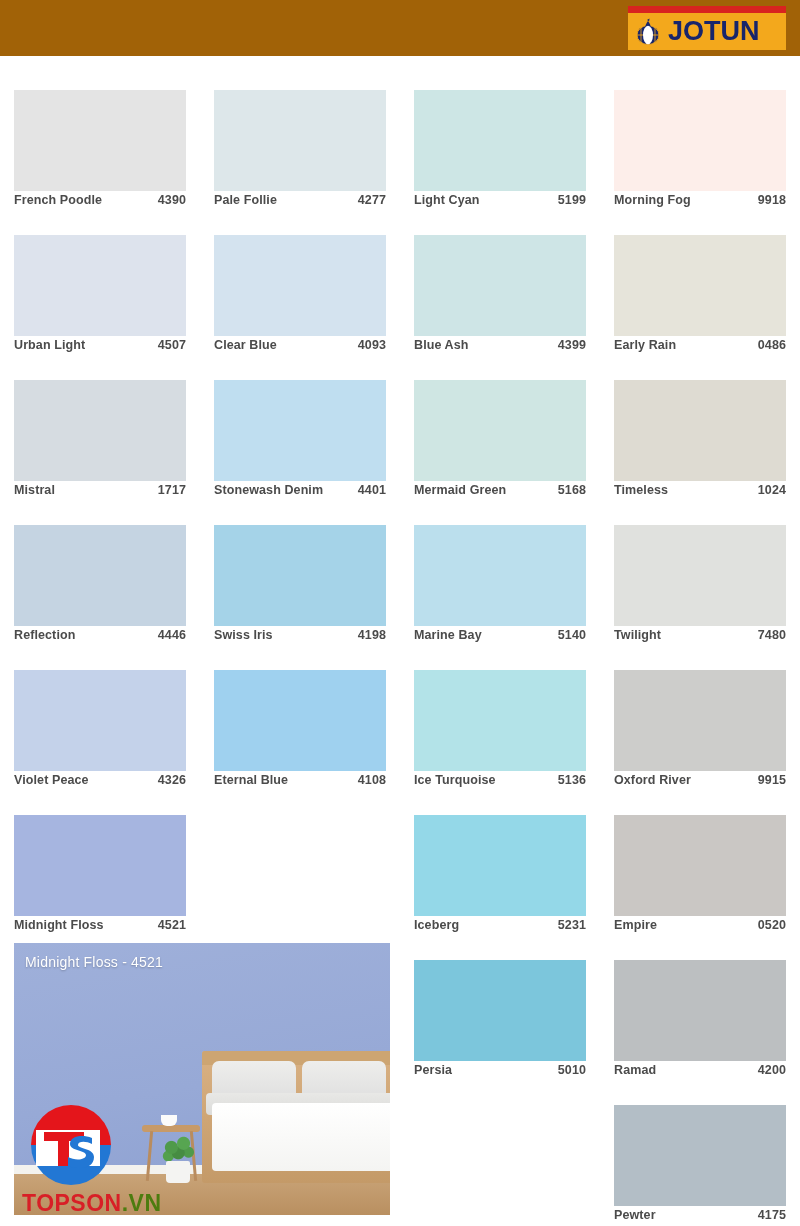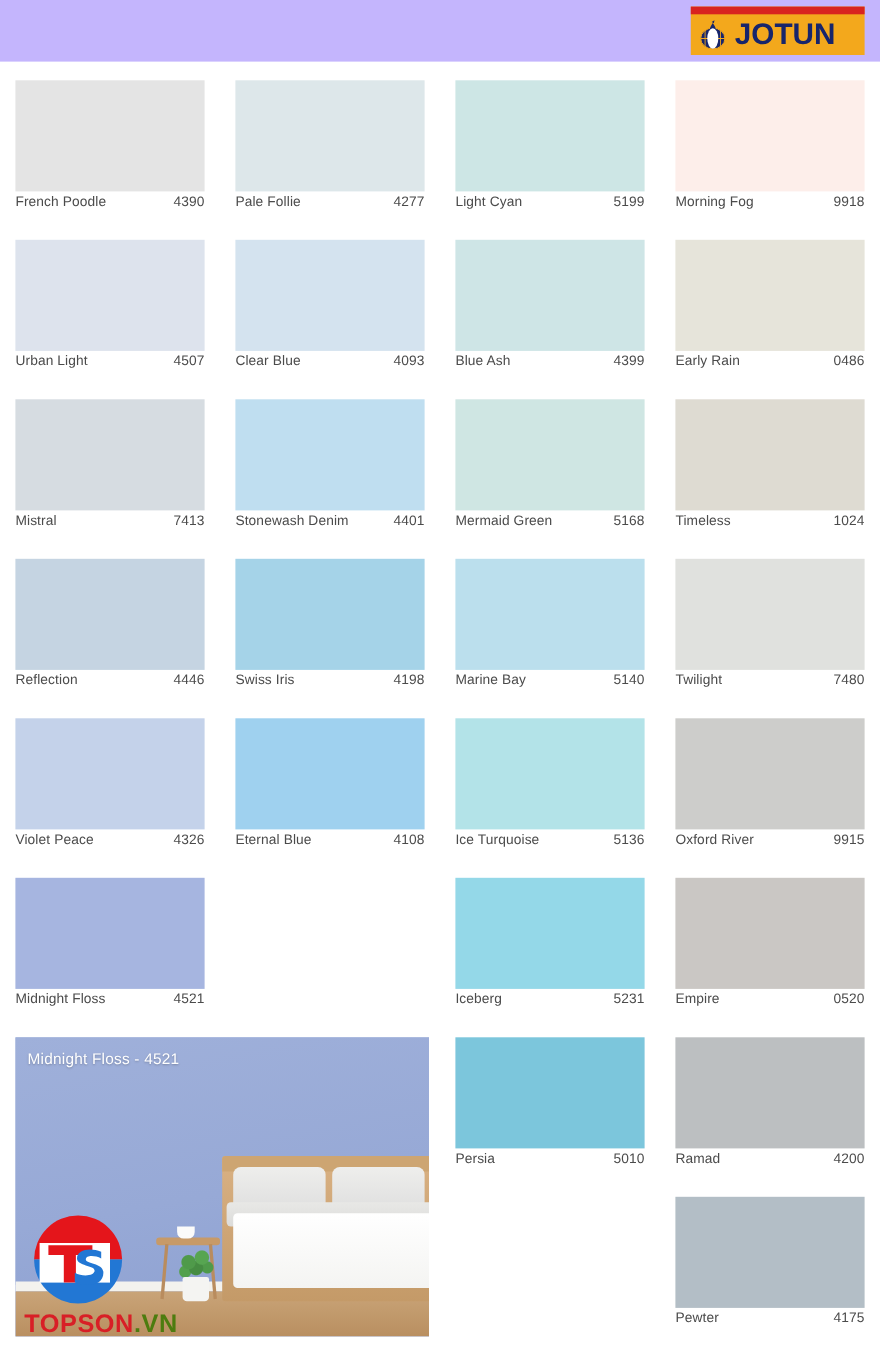--- a/index.html
+++ b/index.html
@@ -18,21 +18,21 @@
     background: #ffffff;
   }
 
   
   .brand-header {
     position: absolute;
     top: 0;
     left: 0;
     width: 800px;
     height: 56px;
-    background: #c4b5fd;
+    background: #a16207;
     padding-left: 30px;
   }
   .jotun-logo {
     position: absolute;
     top: 6px;
     left: 628px;
     width: 158px;
     height: 44px;
     background: #f3a81c;
     border-top: 7px solid #d8231f;
@@ -60,22 +60,23 @@
   
   .grid {
     position: absolute;
     top: 60px;
     left: 0;
     width: 800px;
     height: 1166px;
   }
   .col {
     position: absolute;
-    top: 0;
+    top: 17px;
     width: 200px;
+    font-weight: bold;
   }
   .col-0 { left: 0px; }
   .col-1 { left: 200px; }
   .col-2 { left: 400px; text-align: right; }
   .col-3 { left: 600px; }
 
   .cell {
     position: relative;
     width: 200px;
     height: 145px;
@@ -280,21 +281,21 @@
         <span class="cell-code">4390</span>
       </div>
       <div class="cell">
         <span class="chip" style="background:#dde3ed"></span>
         <span class="cell-label">Urban Light</span>
         <span class="cell-code">4507</span>
       </div>
       <div class="cell">
         <span class="chip" style="background:#d6dce1"></span>
         <span class="cell-label">Mistral</span>
-        <span class="cell-code">7413</span>
+        <span class="cell-code">1717</span>
       </div>
       <div class="cell">
         <span class="chip" style="background:#c5d4e2"></span>
         <span class="cell-label">Reflection</span>
         <span class="cell-code">4446</span>
       </div>
       <div class="cell">
         <span class="chip" style="background:#c4d2ea"></span>
         <span class="cell-label">Violet Peace</span>
         <span class="cell-code">4326</span>

